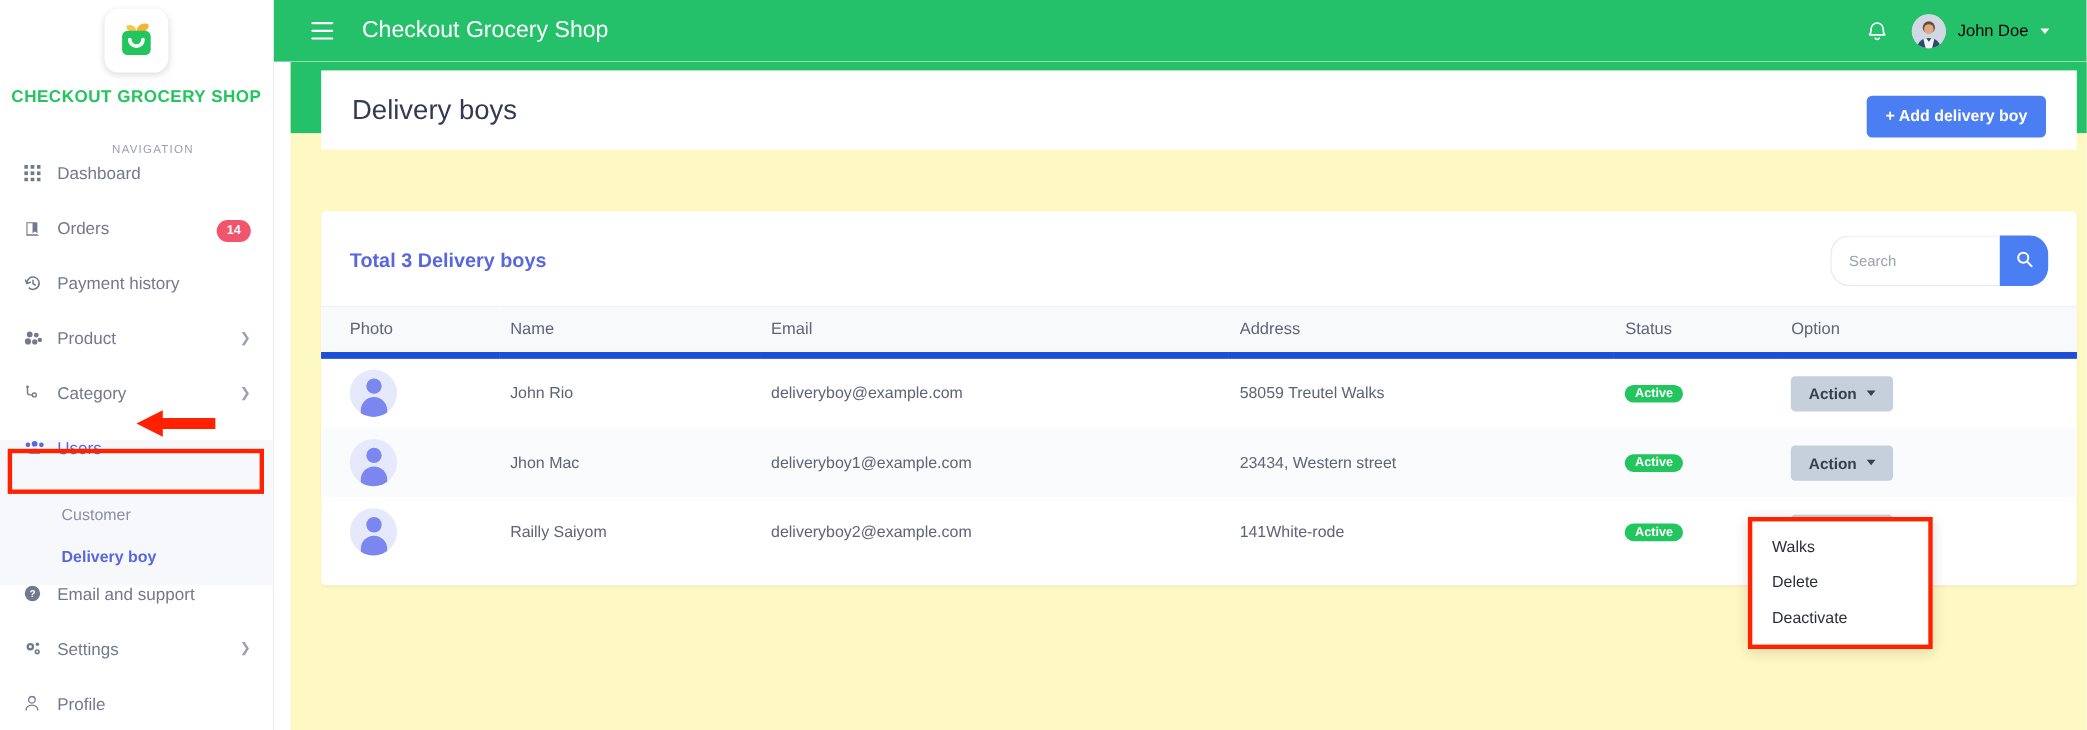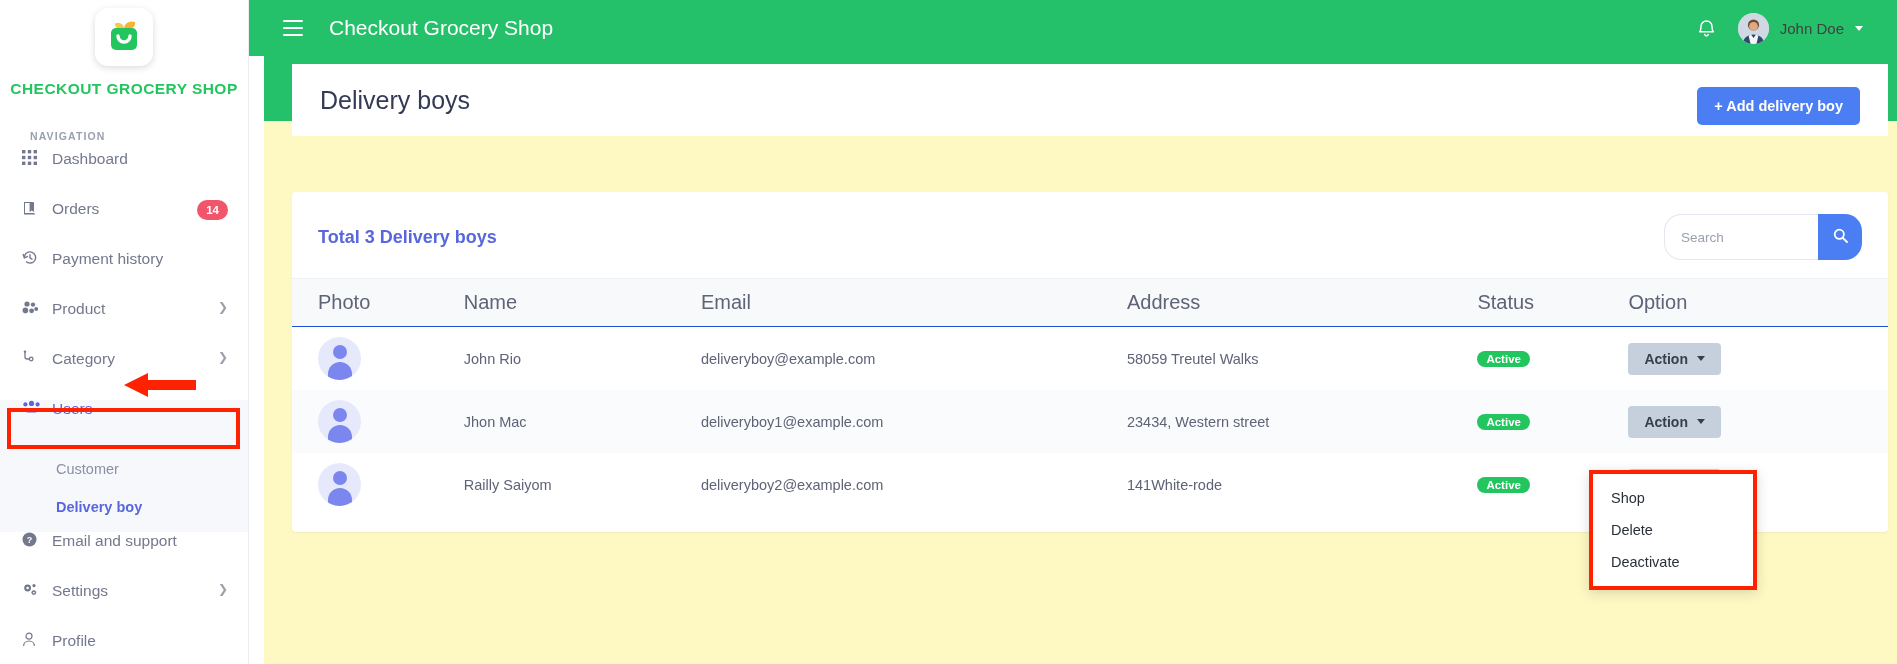--- a/index.html
+++ b/index.html
@@ -35,23 +35,24 @@
     color: #22c55e;
     font-weight: bold;
     font-size: 15.5px;
     letter-spacing: .45px;
     padding: 8px 6px 0 6px;
     white-space: nowrap;
   }
   .nav-label {
     color: #9aa0ae;
     font-size: 10.5px;
-    font-weight: bold;
+    font-weight: normal;
     letter-spacing: 1.1px;
     padding: 32px 0 8px 30px;
+    text-align: center;
   }
   .nav-item {
     display: flex; align-items: flex-start;
     height: 50px;
     padding: 0 20px 0 22px;
     color: #74788d;
     font-size: 15.5px;
     position: relative;
     cursor: pointer;
   }
@@ -113,21 +114,21 @@
     margin-left: auto; margin-right: 34px;
     display: flex; align-items: center; gap: 22px;
   }
   .bell { color: #fff; cursor: pointer; display: flex; }
   .user-chip { display: flex; align-items: center; gap: 11px; cursor: pointer; }
   .avatar-img {
     width: 31px; height: 31px; border-radius: 50%;
     overflow: hidden; background: #dfe3ea;
     display: block;
   }
-  .user-name { color: #404040; font-size: 15px; font-weight: 500; }
+  .user-name { color: #000000; font-size: 15px; font-weight: 500; }
   .caret-down {
     width: 0; height: 0;
     border-left: 4.5px solid transparent;
     border-right: 4.5px solid transparent;
     border-top: 5px solid #ffffff;
   }
 
   
   .content {
     position: absolute; left: 264px; top: 56px;
@@ -206,26 +207,26 @@
     border-radius: 0 17px 17px 0;
     color: #fff;
     cursor: pointer;
     display: flex; align-items: center; justify-content: center;
   }
 
   table.dtable { width: 100%; border-collapse: collapse; table-layout: fixed; }
   table.dtable thead th {
     background: #f8f9fb;
     text-align: left;
-    font-size: 20px;
+    font-size: 15px;
     font-weight: normal;
     color: #5f6377;
     padding: 12px 10px;
     border-top: 1px solid #eef0f4;
-    border-bottom: 1px solid #1d4ed8;
+    border-bottom: 6px solid #1d4ed8;
   }
   table.dtable thead th:first-child { padding-left: 26px; }
   .col-photo { width: 150px; }
   .col-name  { width: 220px; }
   .col-email { width: 395px; }
   .col-addr  { width: 325px; }
   .col-status{ width: 140px; }
   .col-opt   { width: 250px; }
 
   table.dtable tbody td {
@@ -577,20 +578,20 @@
                 <span>Action</span>
                 <span class="caret-dark"></span>
               </button>
             </td>
           </tr>
 
         </tbody>
       </table>
 
       <div class="dropdown-menu">
-        <div class="dropdown-item">Shop</div>
+        <div class="dropdown-item">Walks</div>
         <div class="dropdown-item">Delete</div>
         <div class="dropdown-item">Deactivate</div>
       </div>
 
     </section>
   </main>
 </div>
 
 </body></html>

